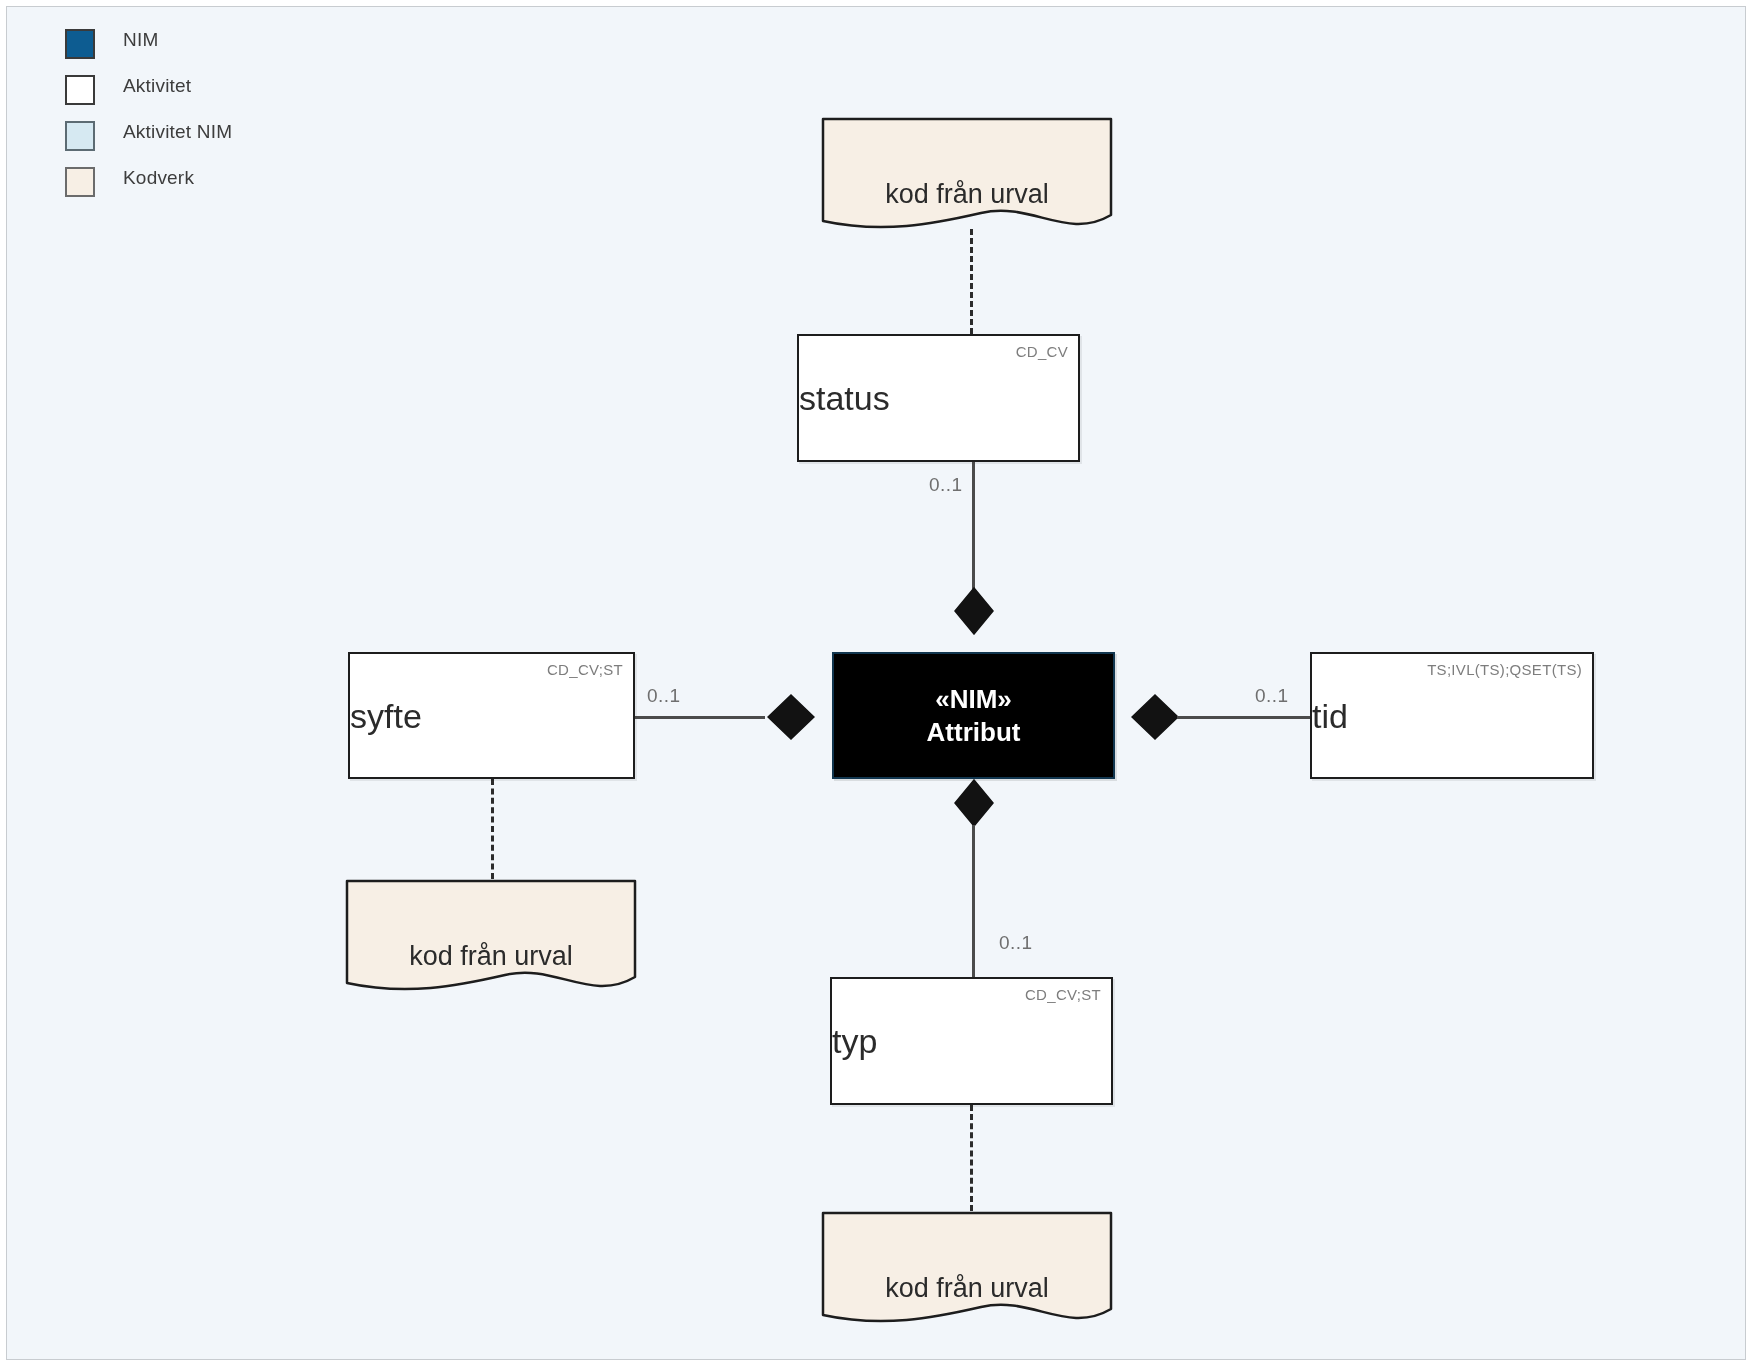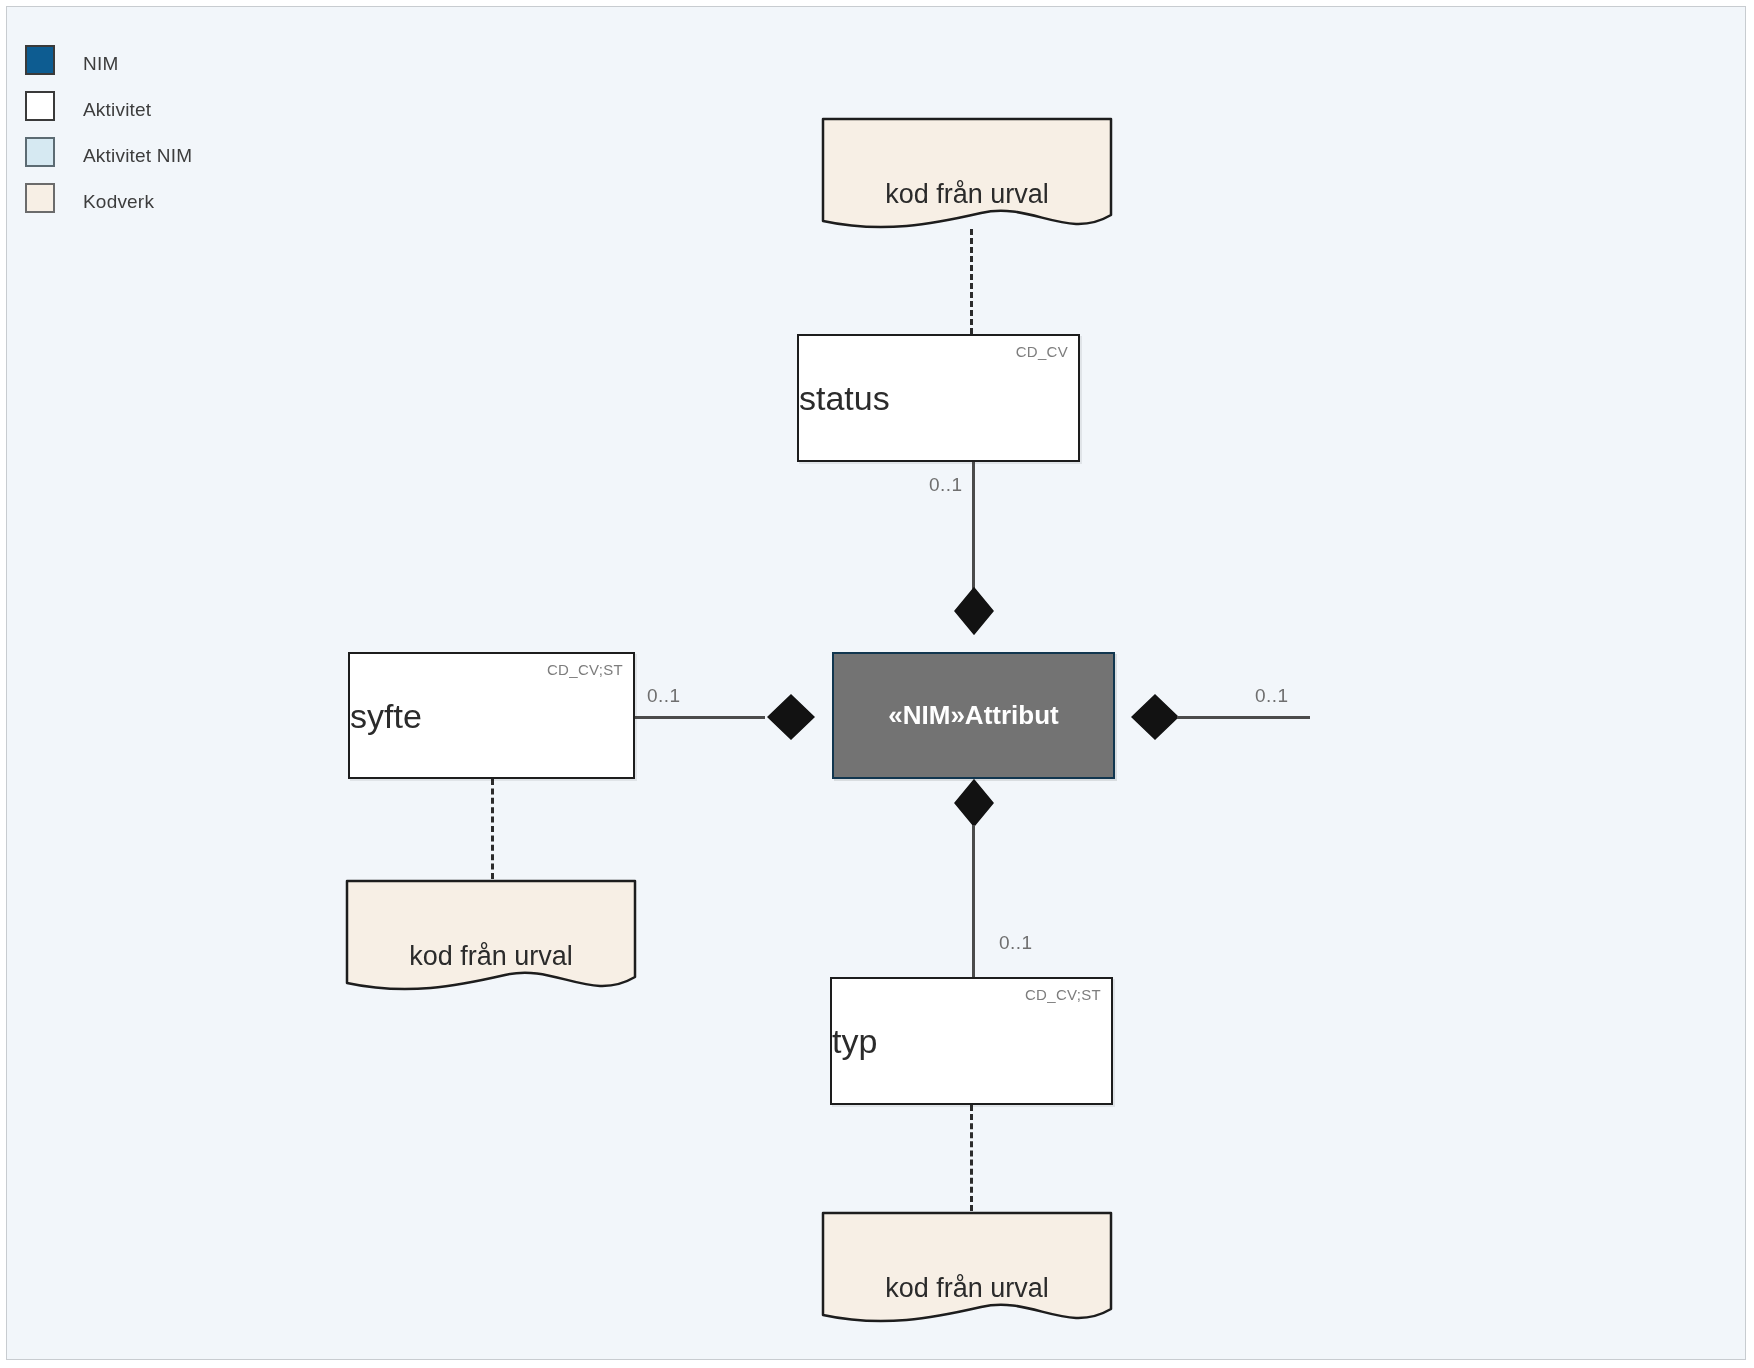--- a/index.html
+++ b/index.html
@@ -11,21 +11,21 @@
   }
   #canvas{
     position:absolute;left:6px;top:6px;
     width:1740px;height:1354px;
     background:#f2f6fa;
     border:1px solid #c8ccd0;
     box-sizing:border-box;
   }
   
   #legend{position:absolute;left:18px;top:22px;}
-  .legend-row{display:flex;align-items:flex-end;height:46px;}
+  .legend-row{display:flex;align-items:flex-start;height:46px;margin-left:40px;}
   .swatch{
     width:30px;height:30px;box-sizing:border-box;
     border:2px solid #3a3a3a;
     margin-right:28px;
   }
   .legend-label{
     font-size:19px;color:#3d3d3d;letter-spacing:.2px;
     white-space:nowrap;
   }
   
@@ -39,24 +39,24 @@
     position:absolute;left:0;right:0;top:50%;
     transform:translateY(-50%);
     text-align:left;font-size:34px;color:#2b2b2b;
   }
   .attr-type{
     position:absolute;right:10px;top:7px;
     font-size:15px;color:#7d7d7d;letter-spacing:.3px;
     white-space:nowrap;
   }
   .nimbox{
-    background:#737373;
+    background:#000000;
     border:2px solid #11364f;
     box-shadow:2px 2px 0 rgba(0,0,0,.10);
-    display:flex;
+    display:flex;flex-direction:column;
     align-items:center;justify-content:center;
   }
   .nim-stereo{
     color:#ffffff;font-size:26px;font-weight:bold;line-height:1.25;
   }
   .nim-name{
     color:#ffffff;font-size:26px;font-weight:bold;line-height:1.25;
   }
   
   .note{position:absolute;}
@@ -156,20 +156,24 @@
   </div>
 
   <div class="diamond" style="left:1124px;top:686px;">
     <svg width="48" height="48" viewBox="0 0 48 48">
       <polygon points="24,2 47,24 24,46 1,24" fill="#121212" stroke="#121212" stroke-width="1.5"></polygon>
     </svg>
   </div>
   <div class="solid-line" style="left:1170px;top:709px;width:133px;height:3px;"></div>
   <div class="mult" style="left:1248px;top:678px;">0..1</div>
 
+  <div class="node attrbox" style="left:1303px;top:645px;width:284px;height:127px;">
+    <span class="attr-type">TS;IVL(TS);QSET(TS)</span>
+    <span class="attr-name">tid</span>
+  </div>
 
   <div class="diamond" style="left:946px;top:772px;">
     <svg width="42" height="48" viewBox="0 0 42 48">
       <polygon points="21,1 40,24 21,47 2,24" fill="#121212" stroke="#121212" stroke-width="1.5"></polygon>
     </svg>
   </div>
   <div class="solid-line" style="left:965px;top:818px;width:3px;height:152px;"></div>
   <div class="mult" style="left:992px;top:925px;">0..1</div>
 
   <div class="node attrbox" style="left:823px;top:970px;width:283px;height:128px;">

